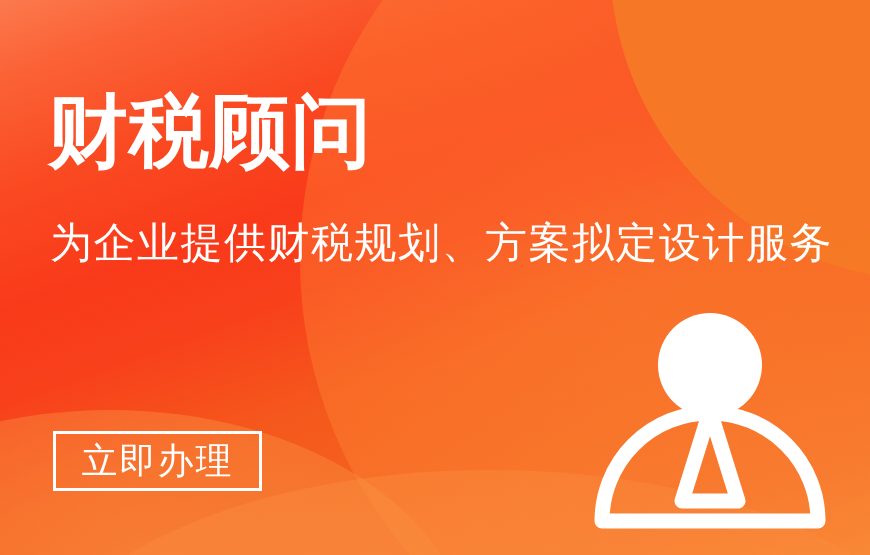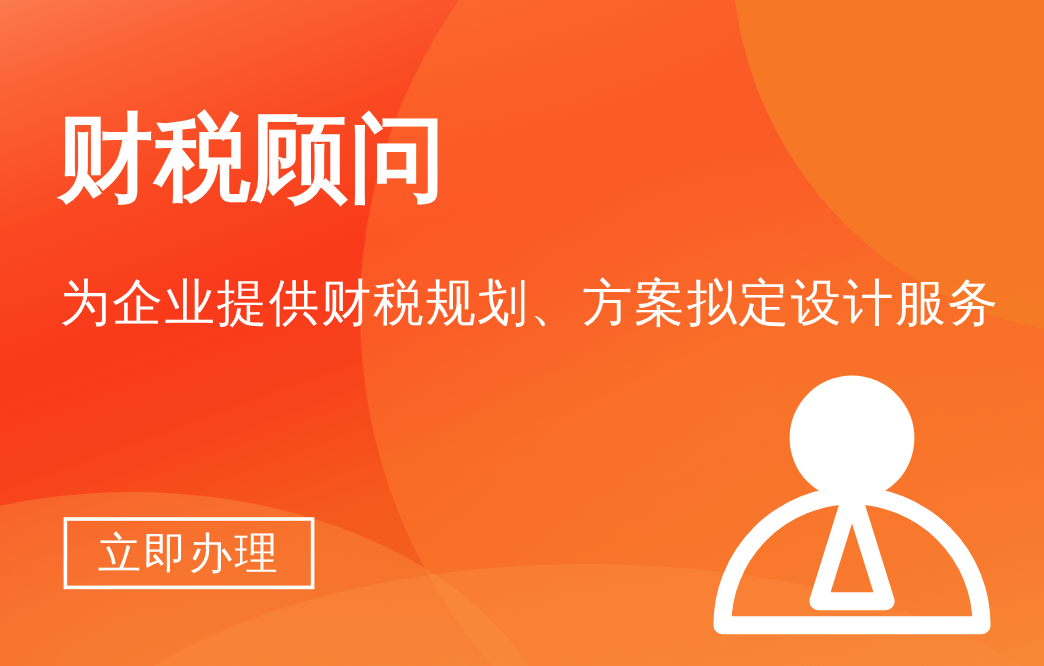--- a/index.html
+++ b/index.html
@@ -105,21 +105,21 @@
     color: #ffffff;
     letter-spacing: 1px;
     white-space: nowrap;
     font-family: "DejaVu Sans", "Liberation Sans", sans-serif;
     margin-top: 14px;
   }
 
   .subtitle {
     position: absolute;
     left: 50px;
-    top: 229px;
+    top: 219px;
     font-size: 42px;
     line-height: 1.15;
     font-weight: 400;
     color: #ffffff;
     letter-spacing: 1.5px;
     white-space: nowrap;
     font-family: "DejaVu Sans", "Liberation Sans", sans-serif;
   }
 
   .cta {

